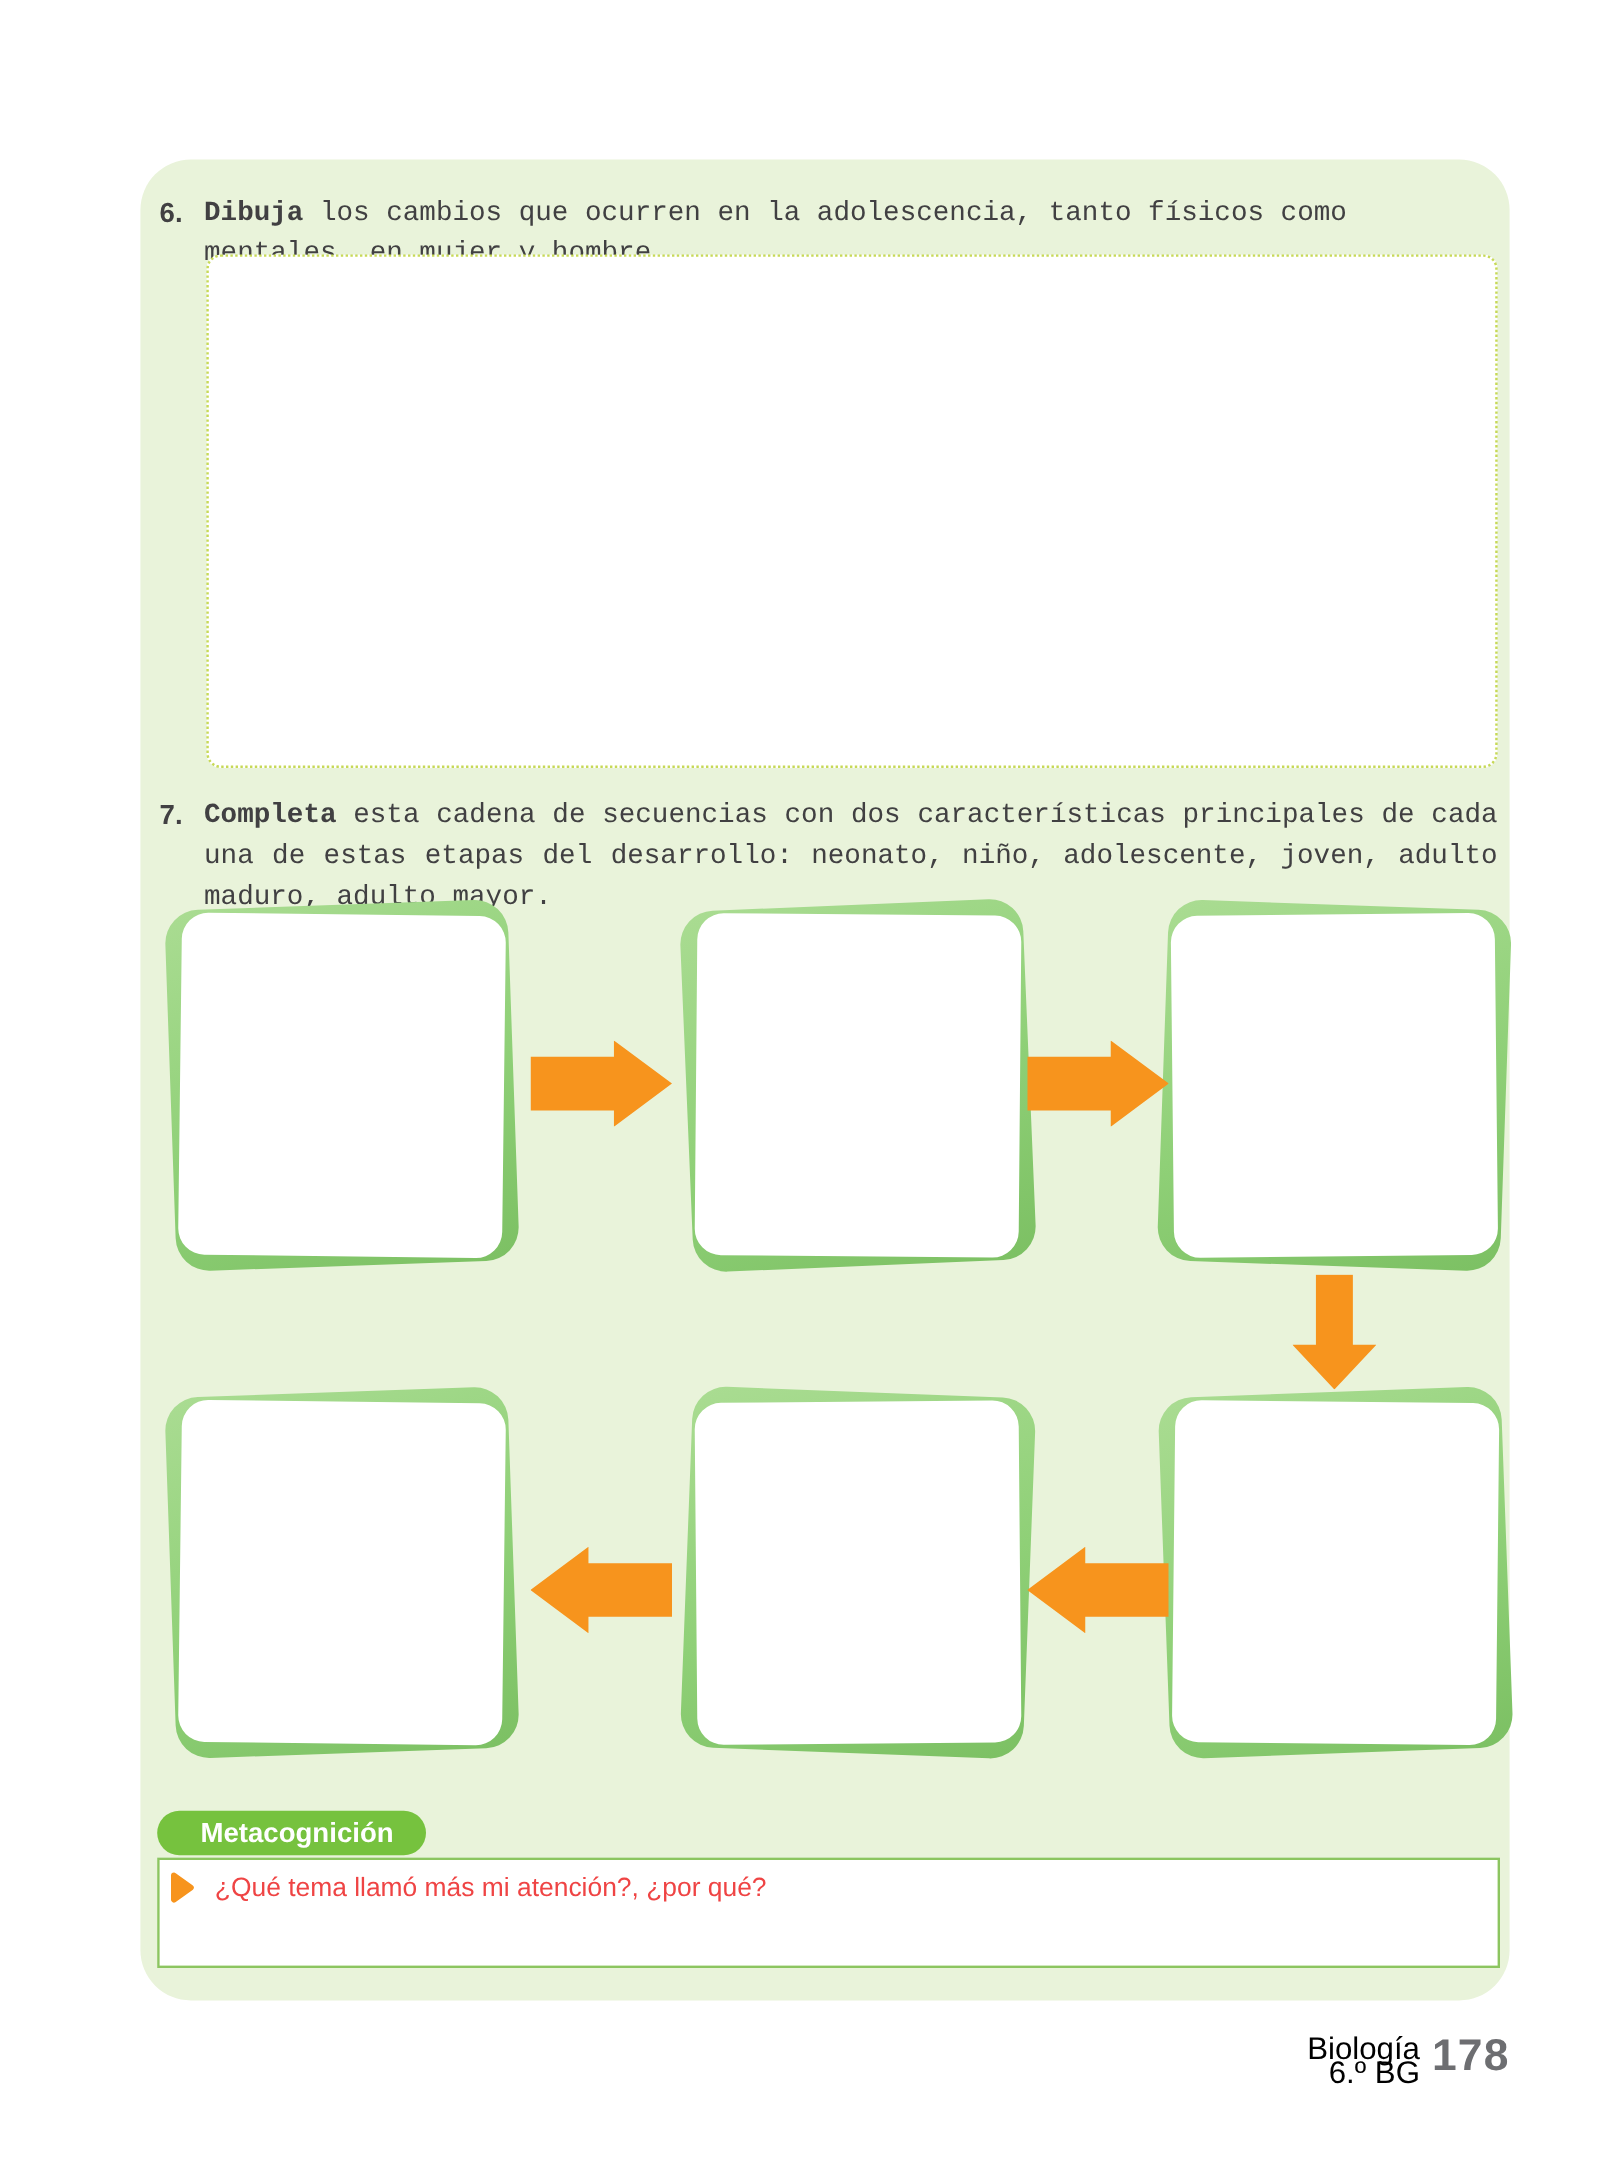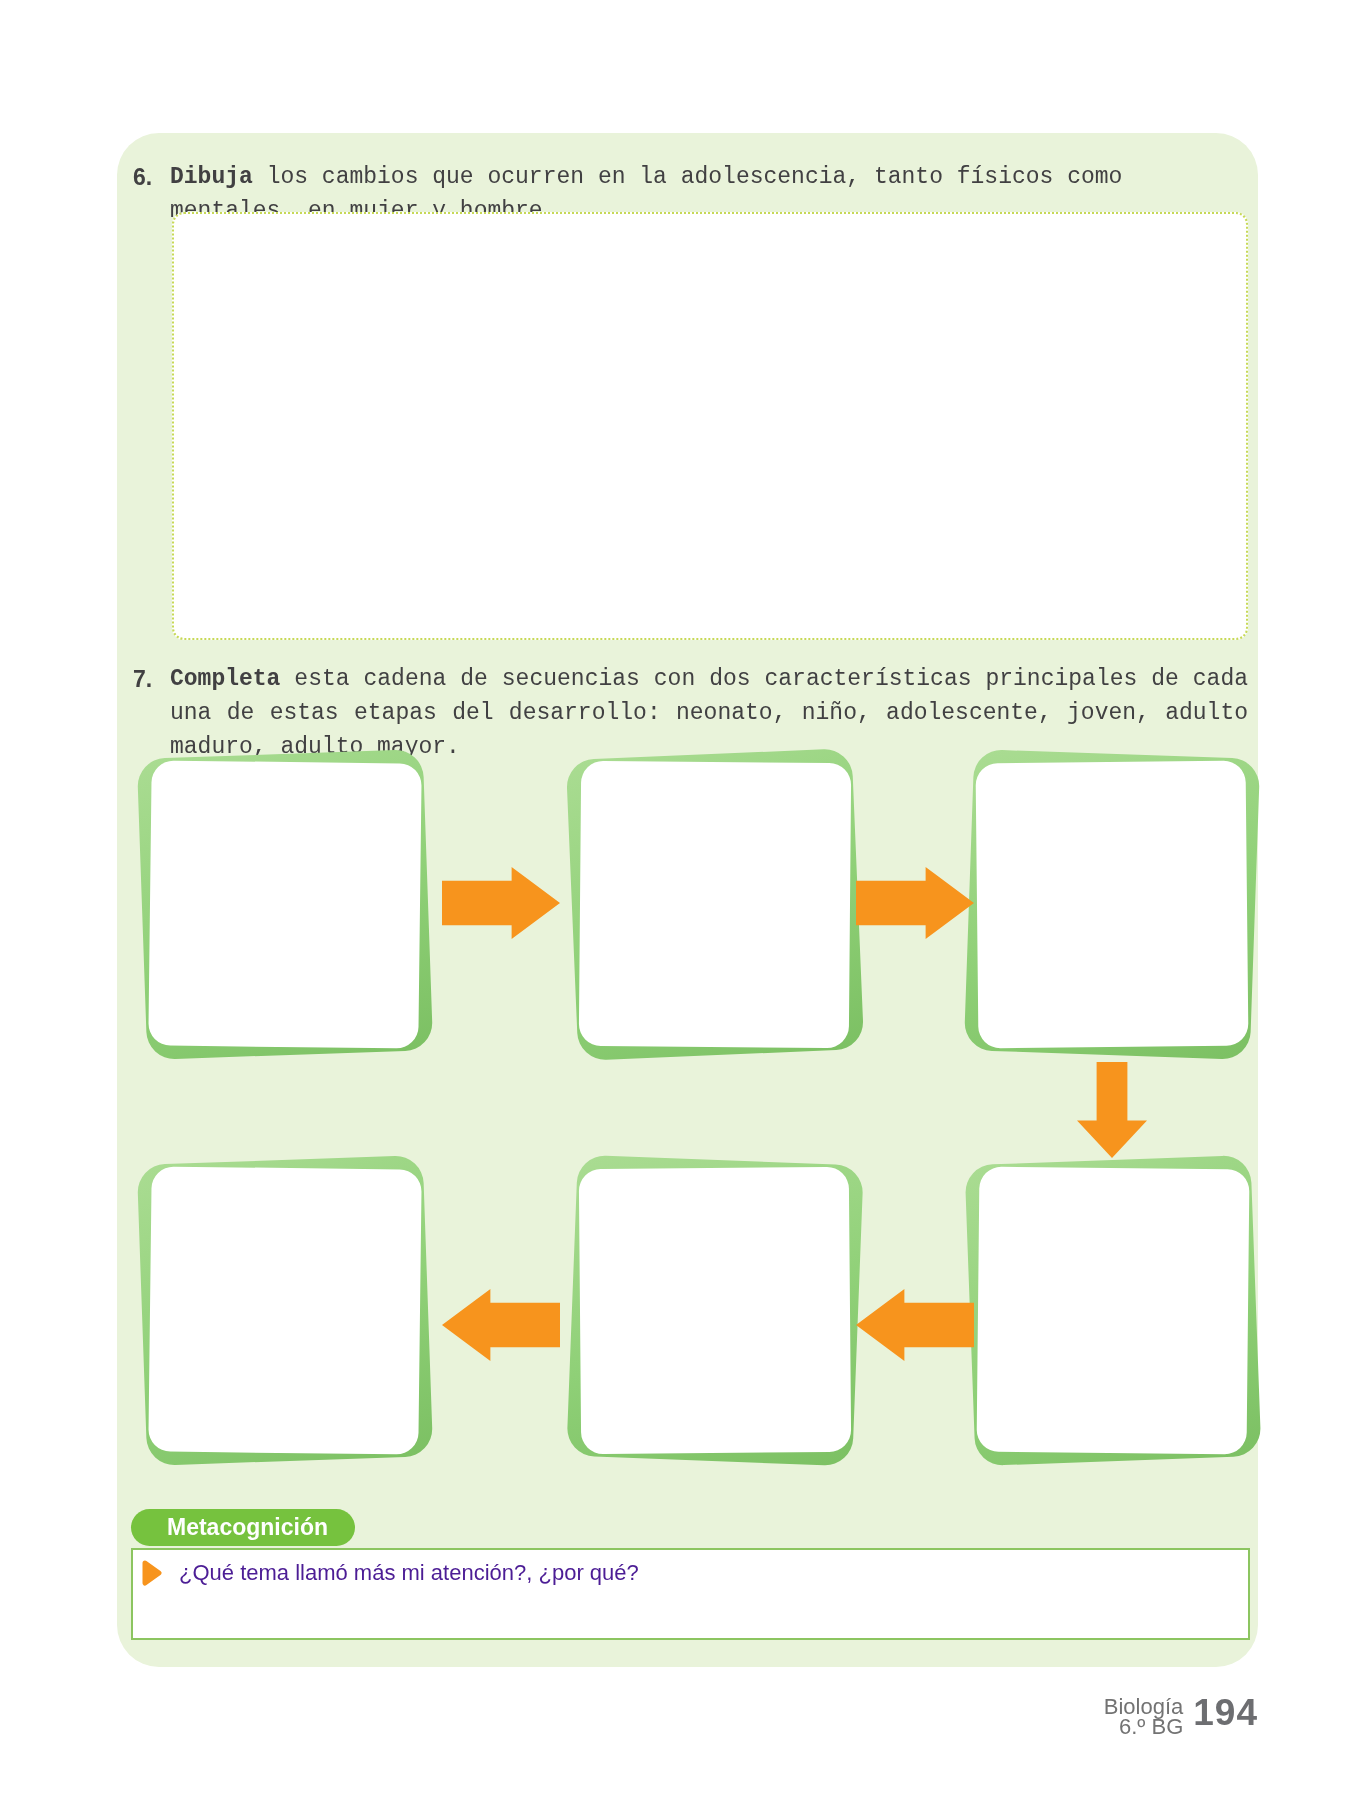--- a/index.html
+++ b/index.html
@@ -44,27 +44,27 @@
   #arrow3{left:1077px;top:1062px;}
   #arrow4{left:856px;top:1289px;}
   #arrow5{left:442px;top:1289px;}
   
   .meta-pill{position:absolute;left:131px;top:1509px;width:224px;height:37px;
              background:#76c23e;border-radius:19px;color:#ffffff;font-weight:bold;
              font-size:23px;display:flex;align-items:center;padding-left:36px;box-sizing:border-box;text-align:center;}
   .meta-table{position:absolute;left:131px;top:1548px;width:1119px;height:92px;
               background:#ffffff;border:2px solid #8cc560;box-sizing:border-box;}
   .meta-row{display:flex;align-items:center;height:46px;padding-left:8px;box-sizing:border-box;
-            font-size:22px;color:#4c1d95;}
+            font-size:22px;color:#ef4444;}
   .meta-row.second{border-top:2px solid #8cc560;height:42px;}
   .bullet{width:22px;height:26px;margin-right:16px;flex:0 0 22px;}
   
   .footer{position:absolute;left:1000px;top:1697px;width:258px;display:flex;
           justify-content:flex-end;align-items:flex-start;gap:10px;}
-  .footer-subject{text-align:right;color:#737373;font-size:22px;line-height:20px;margin-left:39px;}
+  .footer-subject{text-align:right;color:#000000;font-size:26px;line-height:20px;margin-left:39px;}
   .footer-page{color:#6d6e71;font-size:37px;font-weight:bold;line-height:32px;letter-spacing:1px;}
 </style>
 </head>
 <body>
 
 <div class="page">
   <div class="panel"></div>
 
   <div class="item" id="item6">
     <span class="num">6.</span>
@@ -119,15 +119,15 @@
       </svg>
       <span>¿Qué tema llamó más mi atención?, ¿por qué?</span>
     </div>
   </div>
 
   <div class="footer">
     <div class="footer-subject">
       <div>Biología</div>
       <div>6.º BG</div>
     </div>
-    <div class="footer-page">194</div>
+    <div class="footer-page">178</div>
   </div>
 </div>
 
 </body></html>

